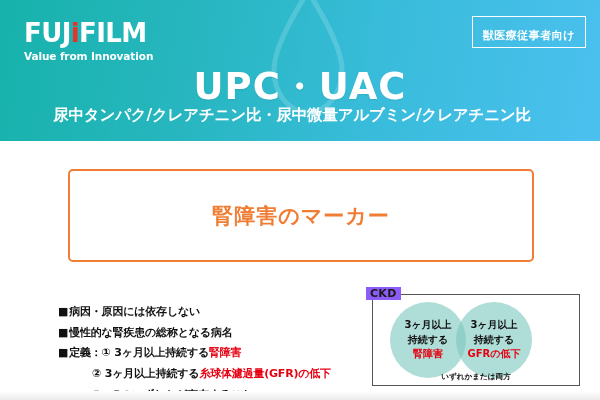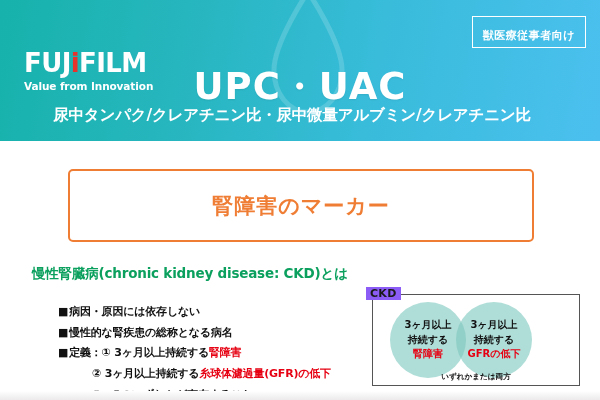--- a/index.html
+++ b/index.html
@@ -16,21 +16,21 @@
     position: absolute; left: 0; top: 0; width: 600px; height: 141px;
     background: linear-gradient(100deg, #17b2ab 0%, #26b6be 30%, #38bcda 62%, #4bc0ef 100%);
     overflow: hidden;
   }
   .droplet {
     position: absolute; left: 262px; top: -14px; width: 92px; height: 138px;
     opacity: .30; pointer-events: none;
   }
   .droplet svg { display: block; }
 
-  .logo { position: absolute; left: 24px; top: 20px; width: 140px; margin-top: 30px; }
+  .logo { position: absolute; left: 24px; top: 20px; width: 140px; }
   .logo-word {
     font-family: "DejaVu Sans", "Liberation Sans", sans-serif;
     font-weight: bold; font-size: 26px; letter-spacing: -0.6px;
     color: #ffffff; line-height: 1; white-space: nowrap;
   }
   .logo-word .dot { color: #e8322c; }
   .logo-tag {
     margin-top: 4px; font-size: 10.5px; font-weight: bold; color: #ffffff;
     letter-spacing: -0.1px; white-space: nowrap;
   }
@@ -50,21 +50,21 @@
   }
   .hero-sub {
     position: absolute; left: 0; right: 16px; top: 105px;
     text-align: center; color: #ffffff;
     font-size: 15.5px; font-weight: bold; letter-spacing: -0.2px;
     white-space: nowrap;
   }
 
   
   .callout {
-    position: absolute; left: 68px; top: 169px; width: 466px; height: 73px;
+    position: absolute; left: 68px; top: 169px; width: 466px; height: 93px;
     border: 2.5px solid #ef7d34; border-radius: 5px;
     display: flex; align-items: center; justify-content: center;
   }
   .callout-text {
     color: #ef7d34; font-size: 21px; font-weight: bold; letter-spacing: 1px;
   }
 
   
   .ckd-heading {
     position: absolute; left: 32px; top: 265px;
@@ -140,21 +140,20 @@
     <div class="audience-badge">獣医療従事者向け</div>
 
     <div class="hero-title">UPC・UAC</div>
     <div class="hero-sub">尿中タンパク/クレアチニン比・尿中微量アルブミン/クレアチニン比</div>
   </div>
 
   <div class="callout">
     <div class="callout-text">腎障害のマーカー</div>
   </div>
 
-  <div class="ckd-heading">慢性腎臓病(chronic kidney disease: CKD)とは</div>
 
   <div class="bullets">
     <div class="li"><span class="sq">■</span><span>病因・原因には依存しない</span></div>
 
     <div class="li"><span class="sq">■</span><span>慢性的な腎疾患の総称となる病名</span></div>
 
     <div class="li"><span class="sq">■</span><span>定義：</span><span>①</span><span> 3ヶ月以上持続する</span><span class="red">腎障害</span></div>
 
     <div class="li ind"><span>②</span><span> 3ヶ月以上持続する</span><span class="red">糸球体濾過量(GFR)の低下</span></div>
 

